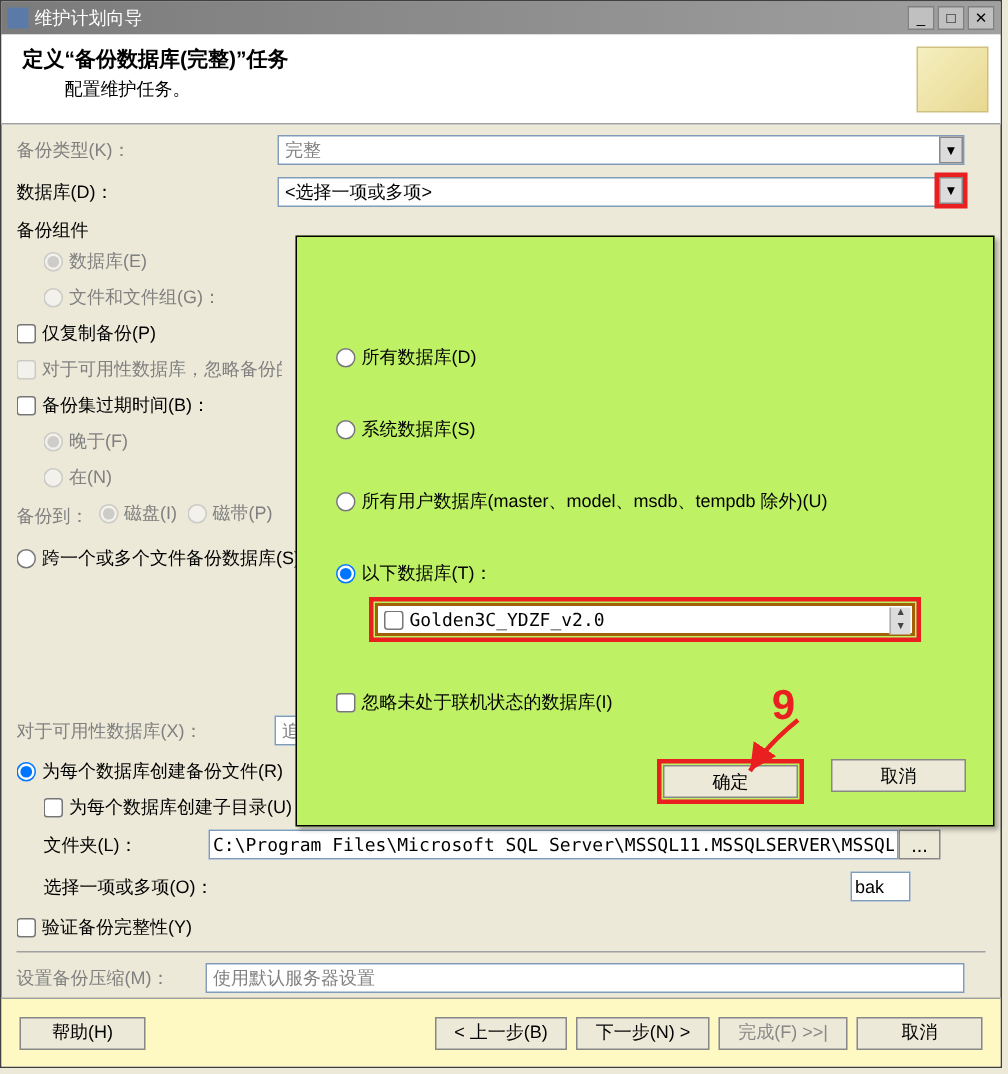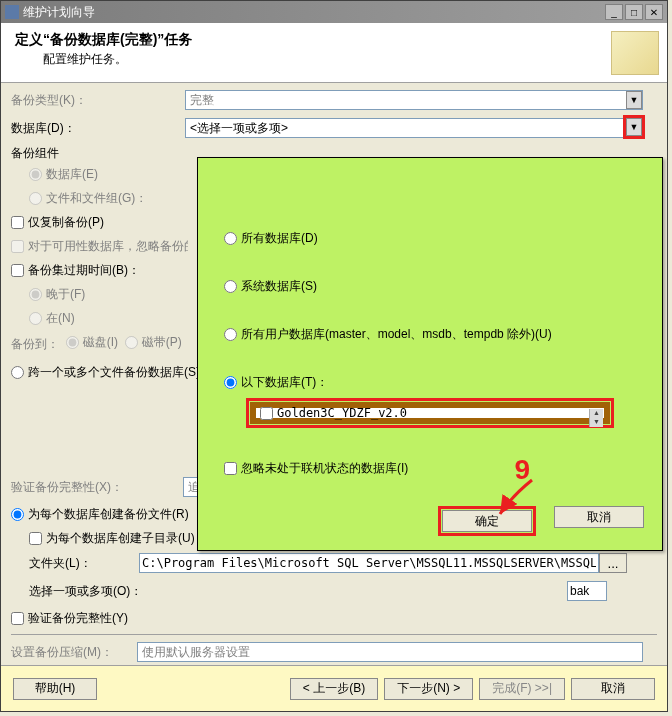--- a/index.html
+++ b/index.html
@@ -28,21 +28,21 @@
 .radio-row, .check-row { display: flex; align-items: center; gap: 4px; margin-bottom: 4px; min-height: 20px; }
 input[type=radio], input[type=checkbox] { margin: 0; }
 .btn { height: 22px; border: 1px solid #888; background: #ece9d8; padding: 0 12px; cursor: pointer; font-size: 12px; min-width: 84px; }
 .btn.disabled { color: #888; }
 .small-btn { height: 20px; min-width: 28px; padding: 0 6px; border: 1px solid #888; background: #ece9d8; cursor: pointer; }
 .bottom-bar { position: absolute; bottom: 0; left: 0; right: 0; height: 46px; border-top: 1px solid #a0a0a0; display: flex; align-items: center; justify-content: space-between; padding: 0 12px; background: #fef9c3; }
 .bottom-right { display: flex; gap: 6px; }
 
 .popup { position: absolute; left: 196px; top: 156px; width: 466px; height: 394px; background: #bef264; border: 1px solid #000; box-shadow: 2px 2px 3px rgba(0,0,0,.3); padding: 70px 16px 14px 26px; z-index: 50; }
 .popup .radio-row { margin-bottom: 28px; }
-.popup .list-box { border: 6px solid #a16207; background: #fff; height: 22px; width: 360px; display: flex; align-items: center; padding: 0 4px; gap: 4px; position: relative; }
+.popup .list-box { border: 2px solid #a16207; background: #fff; height: 22px; width: 360px; display: flex; align-items: center; padding: 0 4px; gap: 4px; position: relative; }
 .popup .list-box .spin { position: absolute; right: 1px; top: 1px; width: 14px; height: 18px; background: #dcdcdc; border-left: 1px solid #aaa; display: flex; flex-direction: column; }
 .popup .list-box .spin div { flex:1; font-size:7px; text-align:center; line-height:8px; color:#444; }
 .popup .red-frame { border: 3px solid #ea2020; padding: 1px; display: inline-block; }
 .popup .btn-row { position: absolute; bottom: 14px; right: 18px; display: flex; gap: 18px; }
 .popup .ok-red { border: 3px solid #ea2020; padding: 1px; }
 .arrow-9 { position: absolute; color: #ea2020; font-size: 28px; font-weight: bold; right: 132px; top: 296px; z-index: 60; }
 .arrow-svg { position: absolute; right: 120px; top: 320px; z-index: 60; pointer-events:none; }
 .hr-sep { border-top: 1px solid #a0a0a0; margin: 6px 0; }
 </style>
 </head>
@@ -138,21 +138,21 @@
     </div>
 
     <div class="radio-row">
         <input type="radio" style="">
         <span>跨一个或多个文件备份数据库(S)：</span>
       </div>
 
     <div style="height:90px;"></div>
 
     <div class="row disabled-text">
-      <div style="width:172px;">验证备份完整性(X)：</div>
+      <div style="width:172px;">对于可用性数据库(X)：</div>
       <div class="dd-fake disabled-text" style="width:60px;">
           <span>追加</span>
         </div>
     </div>
 
     <div class="radio-row">
         <input type="radio" checked="" style="">
         <span>为每个数据库创建备份文件(R)</span>
       </div>
     <div class="check-row indent">

